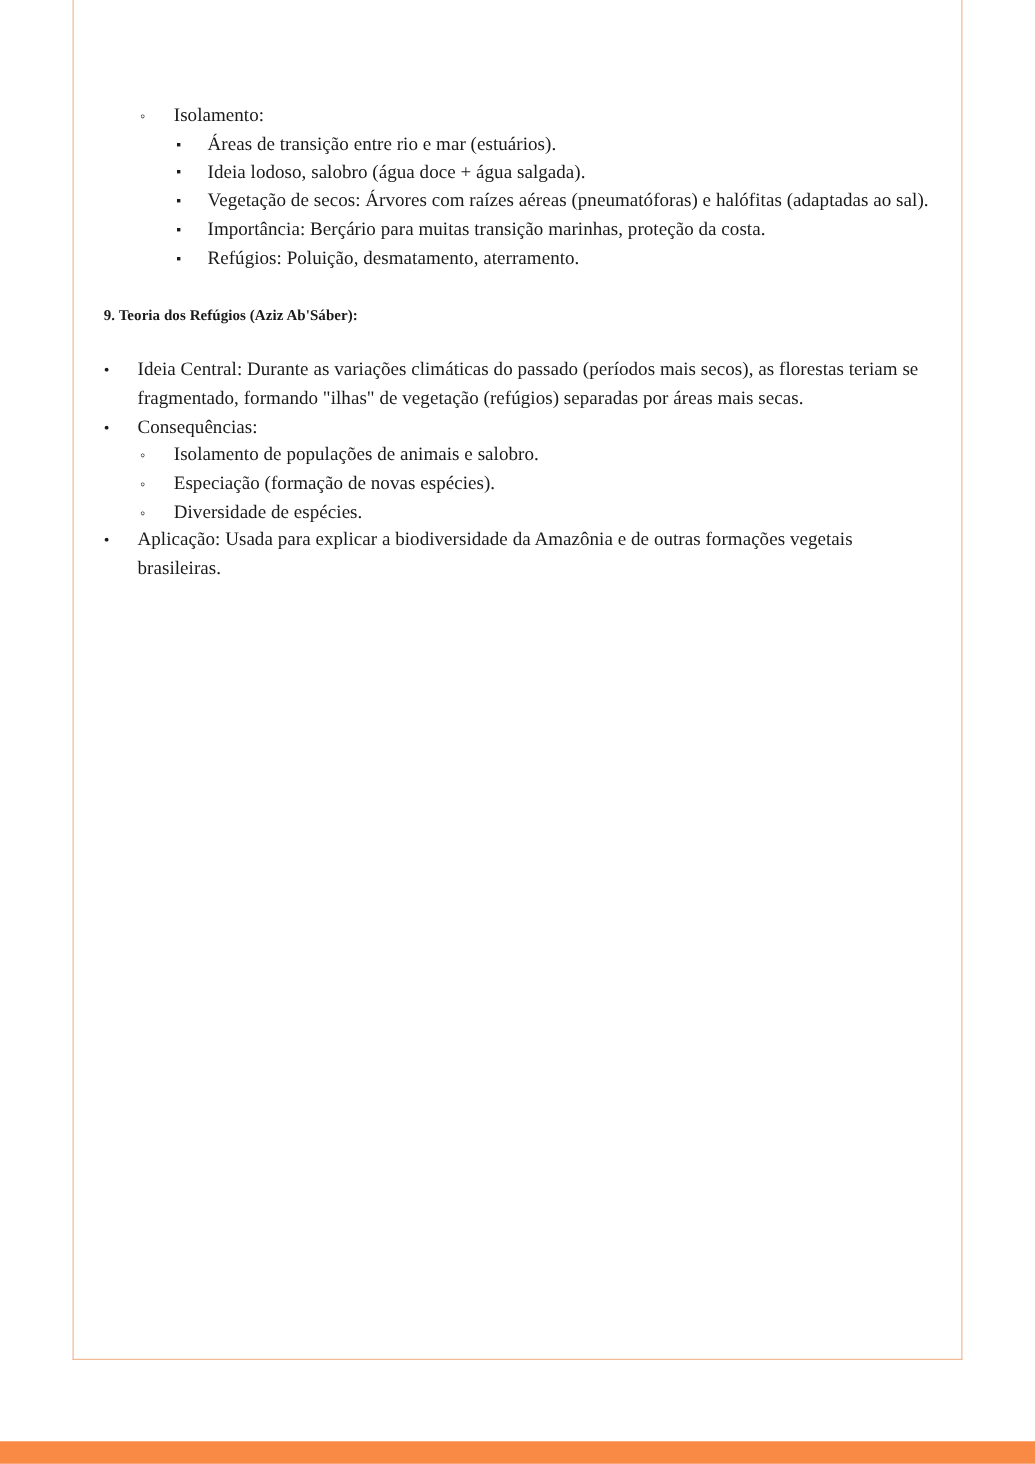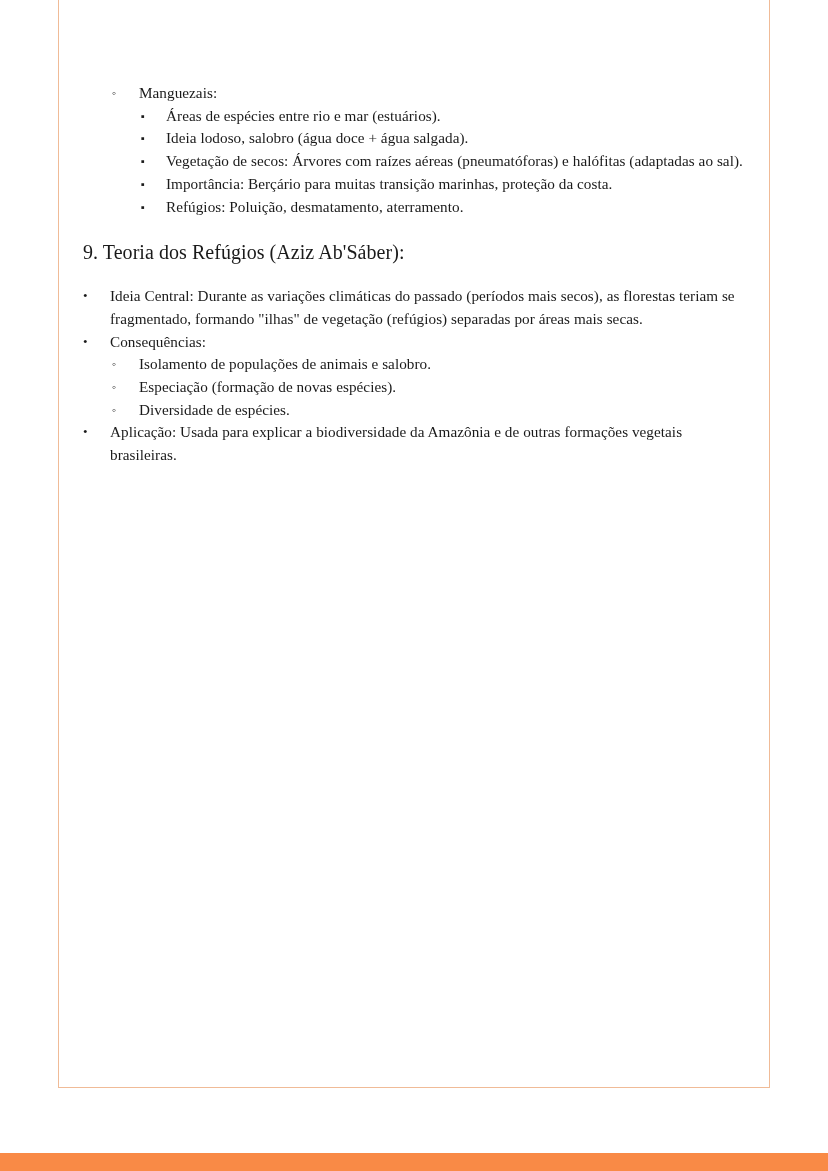--- a/index.html
+++ b/index.html
@@ -82,48 +82,48 @@
 
   
   .lvl2 { padding-left: 27px; margin-left: 29px; }
   .lvl2 > .bullet { font-size: 12px; }
 
   
   .lvl3 { padding-left: 25px; margin-left: 58px; }
   .lvl3 > .bullet { font-size: 11px; }
 
   .section-heading {
-    font-size: 20px;
+    font-size: 12px;
     line-height: 22px;
-    font-weight: normal;
+    font-weight: bold;
     margin: 0;
     letter-spacing: 0.05px;
   }
 
   .block-gap-top   { margin-top: 23px; }
   .block-gap-top-2 { margin-top: 22px; }
 
   .nested-group { margin: 0; padding: 0; list-style: none; }
 </style>
 </head>
 <body style="color: rgb(26, 26, 26); background: rgb(255, 255, 255);">
 
 <div id="page-frame" style="border-color: rgb(240, 187, 151);"></div>
 
 <div id="content">
 
   <ul class="doc-list">
     <li class="li lvl2">
       <span class="bullet">◦</span>
-      <span class="txt">Manguezais:</span>
+      <span class="txt">Isolamento:</span>
     </li>
 
     <li class="li lvl3">
       <span class="bullet">▪</span>
-      <span class="txt">Áreas de espécies entre rio e mar (estuários).</span>
+      <span class="txt">Áreas de transição entre rio e mar (estuários).</span>
     </li>
     <li class="li lvl3">
       <span class="bullet">▪</span>
       <span class="txt">Ideia lodoso, salobro (água doce + água salgada).</span>
     </li>
     <li class="li lvl3">
       <span class="bullet">▪</span>
       <span class="txt">Vegetação de secos: Árvores com raízes aéreas (pneumatóforas) e halófitas (adaptadas ao sal).</span>
     </li>
     <li class="li lvl3">

